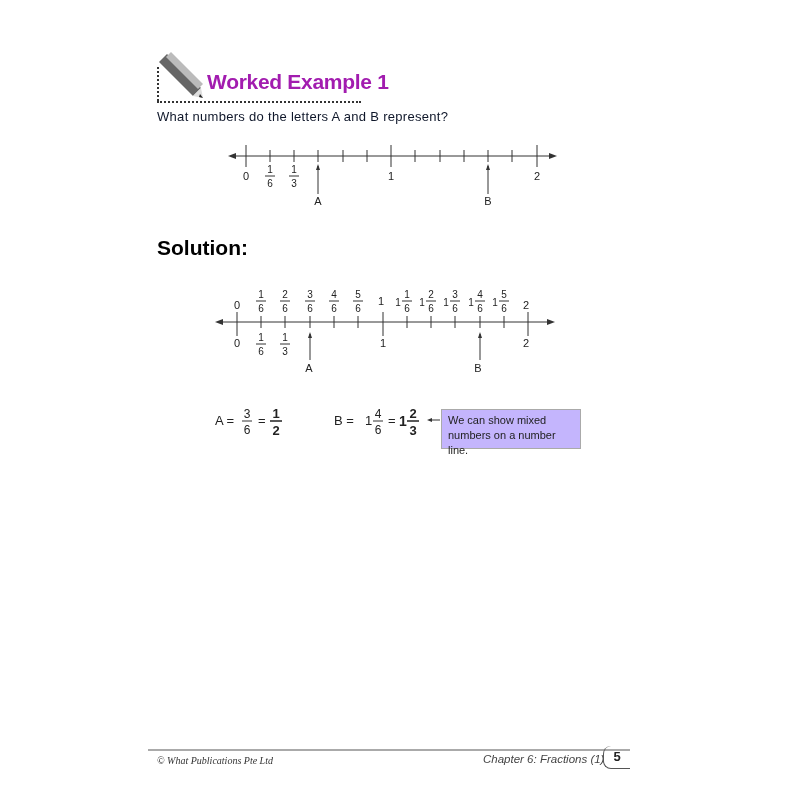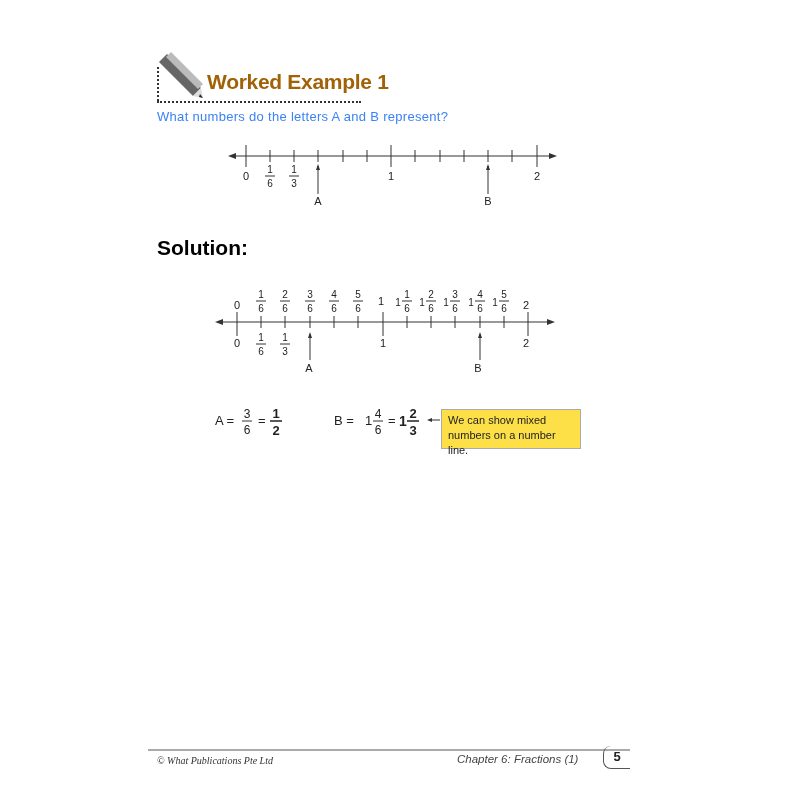--- a/index.html
+++ b/index.html
@@ -1,29 +1,29 @@
 <!DOCTYPE html>
 <html><head>
 <meta charset="utf-8">
 <style>
   html, body { margin:0; padding:0; }
   body { width:800px; height:800px; background:#ffffff; position:relative; overflow:hidden;
          font-family:"Liberation Sans", sans-serif; color:#222; }
   .abs { position:absolute; }
-  .title { left:207px; top:70px; font-size:21px; font-weight:bold; color:#a16207; letter-spacing:-0.3px; }
+  .title { left:207px; top:70px; font-size:21px; font-weight:bold; color:#a21caf; letter-spacing:-0.3px; }
   .dotline { left:157px; top:101px; width:204px; border-top:2px dotted #333; }
   .dotvert { left:157px; top:67px; height:34px; border-left:2px dotted #333; }
-  .question { left:157px; top:109px; font-size:13px; color:#3b82f6; letter-spacing:0.3px; }
+  .question { left:157px; top:109px; font-size:13px; color:#0f172a; letter-spacing:0.3px; }
   .solution { left:157px; top:236px; font-size:21px; font-weight:bold; color:#000000; }
   svg text { font-family:"Liberation Sans", sans-serif; fill:#222; }
-  .callout { left:441px; top:409px; width:140px; height:40px; background:#fde047; border:1px solid #aaa;
+  .callout { left:441px; top:409px; width:140px; height:40px; background:#c4b5fd; border:1px solid #aaa;
              font-size:11px; color:#222; padding:3px 6px; box-sizing:border-box; line-height:15px; }
   .footer-line { left:148px; top:749px; width:482px; border-top:2px solid #aaa; }
   .copyright { left:157px; top:755px; font-size:10px; font-style:italic; font-family:"Liberation Serif", serif; color:#333; }
-  .chapter { left:457px; top:753px; font-size:11.5px; font-style:italic; color:#444; }
+  .chapter { left:483px; top:753px; font-size:11.5px; font-style:italic; color:#444; }
   .pagebox { left:603px; top:746px; width:26px; height:22px; border:1px solid #555; border-radius:8px 0 0 8px; border-top:none; border-right:none;
              font-size:13px; font-weight:bold; text-align:center; line-height:22px; color:#222; }
 </style>
 </head>
 <body>
 
 <div class="abs" style="left:157px;top:48px;width:50px;height:52px;">
   <svg width="50" height="52" viewBox="0 0 50 52">
     <polygon points="2,14 10,6 44,40 36,48" fill="#666"></polygon>
     <polygon points="9,9 14,4 46,36 41,41" fill="#bbb"></polygon>

